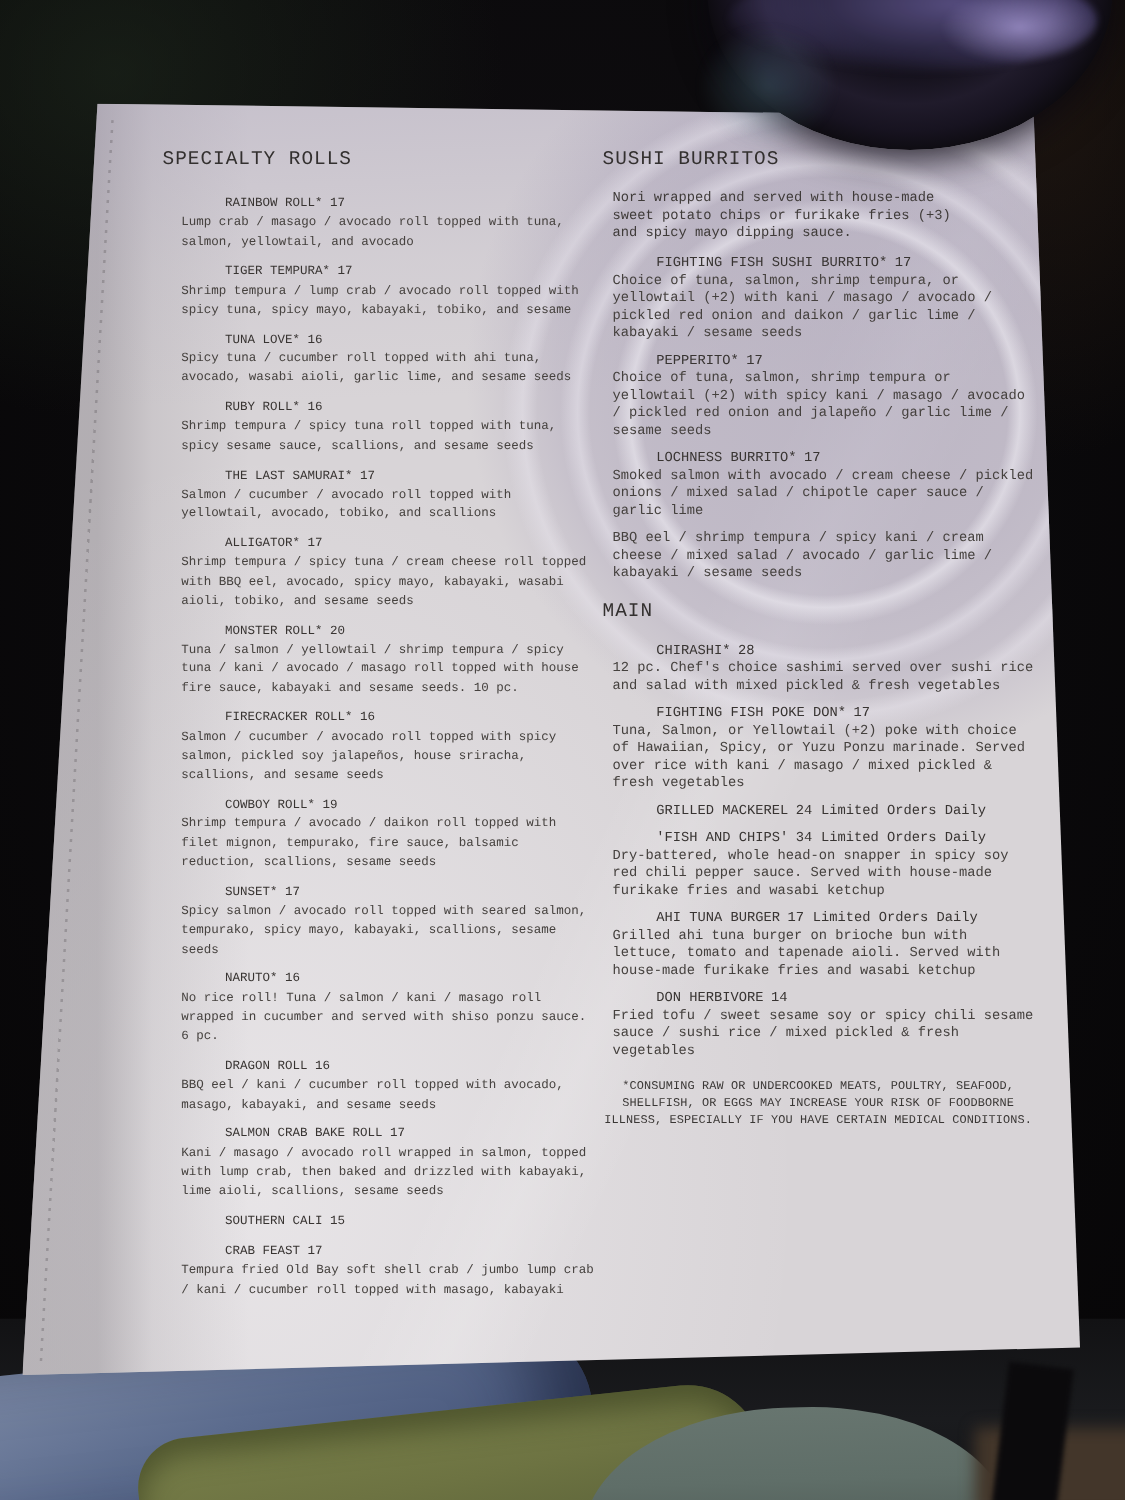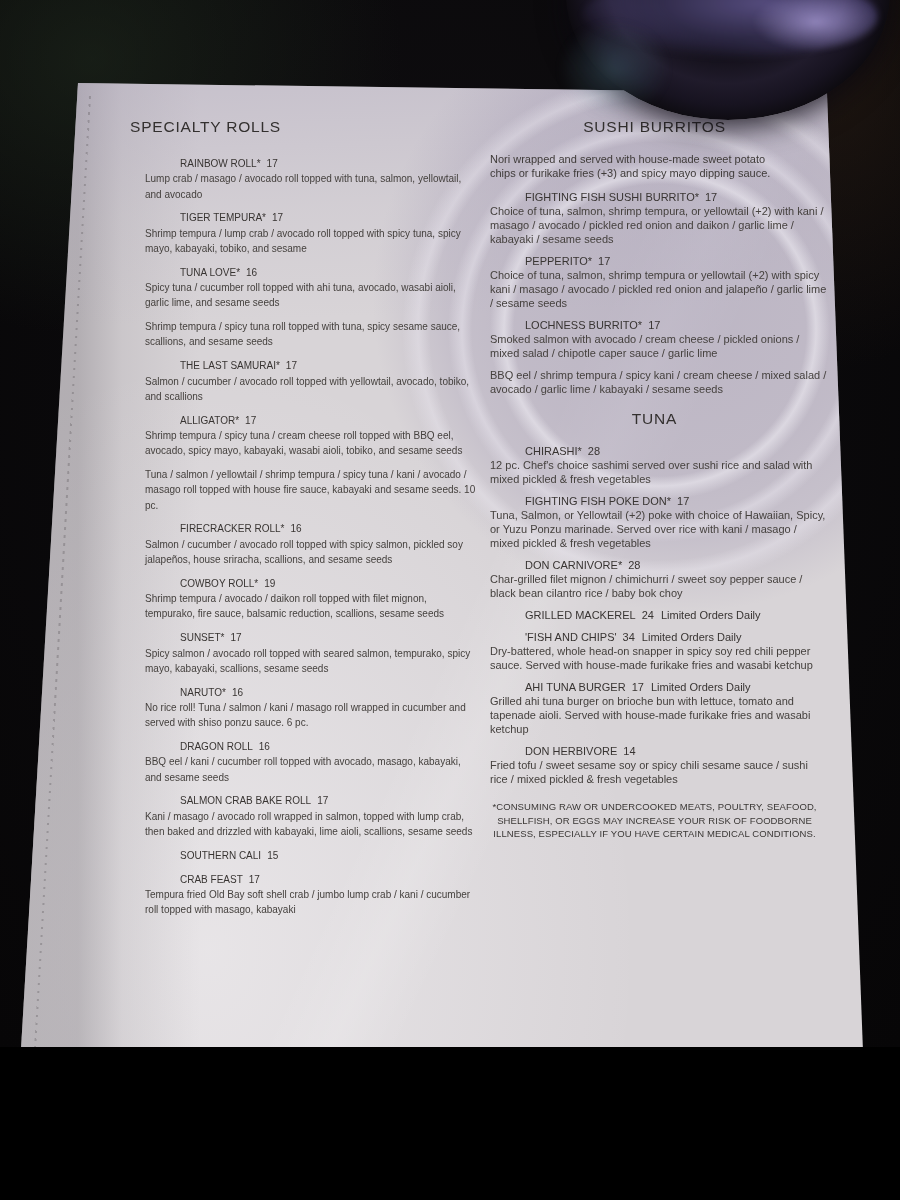--- a/index.html
+++ b/index.html
@@ -1,18 +1,18 @@
 <!DOCTYPE html>
 <html><head>
 <meta charset="utf-8">
 <style>
   html,body{margin:0;padding:0;background:#000;}
-  .canvas{position:relative;width:900px;height:1047px;overflow:hidden;
+  .canvas{position:relative;width:900px;height:1200px;overflow:hidden;
     background:radial-gradient(ellipse at 50% 35%, #100e11 0%, #0a090b 55%, #070607 100%);
-    font-family:Liberation Sans, sans-serif;}
+    font-family:Liberation Mono, monospace;}
   .canvas *{box-sizing:border-box;}
 
   
   .tint-green{position:absolute;left:-90px;top:-70px;width:520px;height:430px;
     background:radial-gradient(ellipse at 35% 30%, rgba(34,46,32,.55), transparent 65%);}
   .tint-brown{position:absolute;right:-70px;top:-50px;width:340px;height:430px;
     background:radial-gradient(ellipse at 60% 30%, rgba(48,33,22,.5), transparent 68%);}
   .band-charcoal{position:absolute;left:0;top:1055px;width:900px;height:145px;
     background:linear-gradient(180deg,#121214 0%,#1a1b1e 55%,#141517 100%);}
 
@@ -48,21 +48,21 @@
   .perforation{position:absolute;left:89px;top:96px;width:2px;height:995px;
     transform:rotate(3.3deg);transform-origin:top left;opacity:.65;
     background:repeating-linear-gradient(180deg, rgba(95,90,94,.55) 0 2.5px, transparent 2.5px 8px);}
 
   .col{position:absolute;}
   .col-left{left:130px;top:118px;width:348px;}
   .col-right{left:482px;top:118px;width:345px;}
 
   .sec-title{margin:0 0 20px 0;font-size:15.5px;font-weight:400;letter-spacing:.8px;
     color:#33302f;white-space:nowrap;}
-  .col-right .sec-title{margin-bottom:16px;text-align:center;}
+  .col-right .sec-title{margin-bottom:16px;}
   .sec-main{display:block;margin-top:14px;}
   .sec-intro{margin:0 0 10px 8px;width:292px;font-size:11px;line-height:14px;color:#3f3b39;}
 
   .col-left .item{margin:0 0 8.5px 15px;font-size:10px;line-height:15.3px;}
   .col-right .item{margin:0 0 8px 8px;font-size:11px;line-height:14px;}
   .item-head{color:#383432;padding-left:35px;}
   .item-price{margin-left:6px;}
   .item-note{margin-left:7px;}
   .item-desc{color:#45413e;}
 
@@ -110,31 +110,33 @@
   </div>
             <div class="item">
     <div class="item-head"><span class="item-name">TIGER TEMPURA*</span><span class="item-price">17</span></div>
     <div class="item-desc">Shrimp tempura / lump crab / avocado roll topped with spicy tuna, spicy mayo, kabayaki, tobiko, and sesame</div>
   </div>
             <div class="item">
     <div class="item-head"><span class="item-name">TUNA LOVE*</span><span class="item-price">16</span></div>
     <div class="item-desc">Spicy tuna / cucumber roll topped with ahi tuna, avocado, wasabi aioli, garlic lime, and sesame seeds</div>
   </div>
             <div class="item">
+    <div class="item-head"><span class="item-name">RUBY ROLL*</span><span class="item-price">16</span></div>
     <div class="item-desc">Shrimp tempura / spicy tuna roll topped with tuna, spicy sesame sauce, scallions, and sesame seeds</div>
   </div>
             <div class="item">
     <div class="item-head"><span class="item-name">THE LAST SAMURAI*</span><span class="item-price">17</span></div>
     <div class="item-desc">Salmon / cucumber / avocado roll topped with yellowtail, avocado, tobiko, and scallions</div>
   </div>
             <div class="item">
     <div class="item-head"><span class="item-name">ALLIGATOR*</span><span class="item-price">17</span></div>
     <div class="item-desc">Shrimp tempura / spicy tuna / cream cheese roll topped with BBQ eel, avocado, spicy mayo, kabayaki, wasabi aioli, tobiko, and sesame seeds</div>
   </div>
             <div class="item">
+    <div class="item-head"><span class="item-name">MONSTER ROLL*</span><span class="item-price">20</span></div>
     <div class="item-desc">Tuna / salmon / yellowtail / shrimp tempura / spicy tuna / kani / avocado / masago roll topped with house fire sauce, kabayaki and sesame seeds. 10 pc.</div>
   </div>
             <div class="item">
     <div class="item-head"><span class="item-name">FIRECRACKER ROLL*</span><span class="item-price">16</span></div>
     <div class="item-desc">Salmon / cucumber / avocado roll topped with spicy salmon, pickled soy jalapeños, house sriracha, scallions, and sesame seeds</div>
   </div>
             <div class="item">
     <div class="item-head"><span class="item-name">COWBOY ROLL*</span><span class="item-price">19</span></div>
     <div class="item-desc">Shrimp tempura / avocado / daikon roll topped with filet mignon, tempurako, fire sauce, balsamic reduction, scallions, sesame seeds</div>
   </div>
@@ -181,33 +183,29 @@
             <div class="item">
     <div class="item-head"><span class="item-name">LOCHNESS BURRITO*</span><span class="item-price">17</span></div>
     <div class="item-desc">Smoked salmon with avocado / cream cheese / pickled onions / mixed salad / chipotle caper sauce / garlic lime</div>
   </div>
             <div class="item">
     <div class="item-desc">BBQ eel / shrimp tempura / spicy kani / cream cheese / mixed salad / avocado / garlic lime / kabayaki / sesame seeds</div>
   </div>
           </div>
       </section>
       <section class="menu-section sec-main">
-        <h2 class="sec-title">TUNA</h2>
+        <h2 class="sec-title">MAIN</h2>
         <div class="items">
             <div class="item">
     <div class="item-head"><span class="item-name">CHIRASHI*</span><span class="item-price">28</span></div>
     <div class="item-desc">12 pc. Chef's choice sashimi served over sushi rice and salad with mixed pickled &amp; fresh vegetables</div>
   </div>
             <div class="item">
     <div class="item-head"><span class="item-name">FIGHTING FISH POKE DON*</span><span class="item-price">17</span></div>
     <div class="item-desc">Tuna, Salmon, or Yellowtail (+2) poke with choice of Hawaiian, Spicy, or Yuzu Ponzu marinade. Served over rice with kani / masago / mixed pickled &amp; fresh vegetables</div>
-  </div>
-            <div class="item">
-    <div class="item-head"><span class="item-name">DON CARNIVORE*</span><span class="item-price">28</span></div>
-    <div class="item-desc">Char-grilled filet mignon / chimichurri / sweet soy pepper sauce / black bean cilantro rice / baby bok choy</div>
   </div>
             <div class="item">
     <div class="item-head"><span class="item-name">GRILLED MACKEREL</span><span class="item-price">24</span><span class="item-note">Limited Orders Daily</span></div>
   </div>
             <div class="item">
     <div class="item-head"><span class="item-name">'FISH AND CHIPS'</span><span class="item-price">34</span><span class="item-note">Limited Orders Daily</span></div>
     <div class="item-desc">Dry-battered, whole head-on snapper in spicy soy red chili pepper sauce. Served with house-made furikake fries and wasabi ketchup</div>
   </div>
             <div class="item">
     <div class="item-head"><span class="item-name">AHI TUNA BURGER</span><span class="item-price">17</span><span class="item-note">Limited Orders Daily</span></div>

